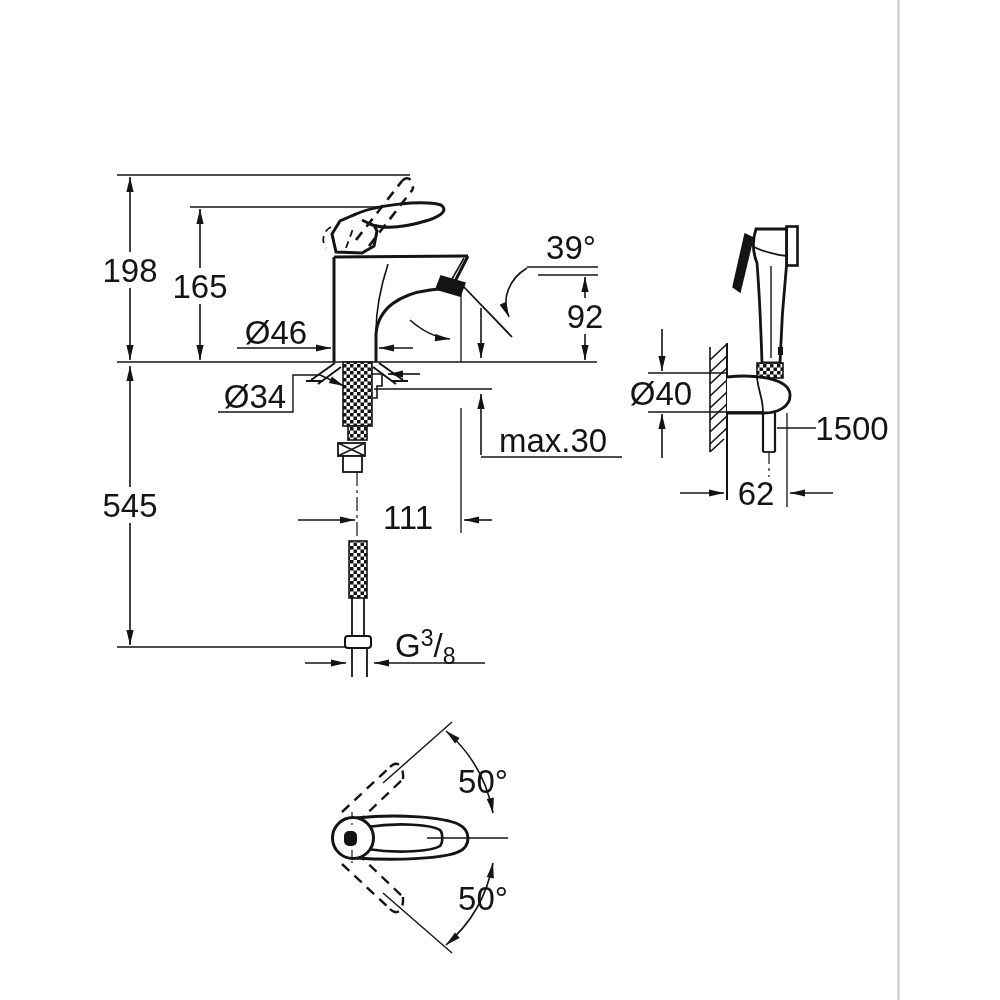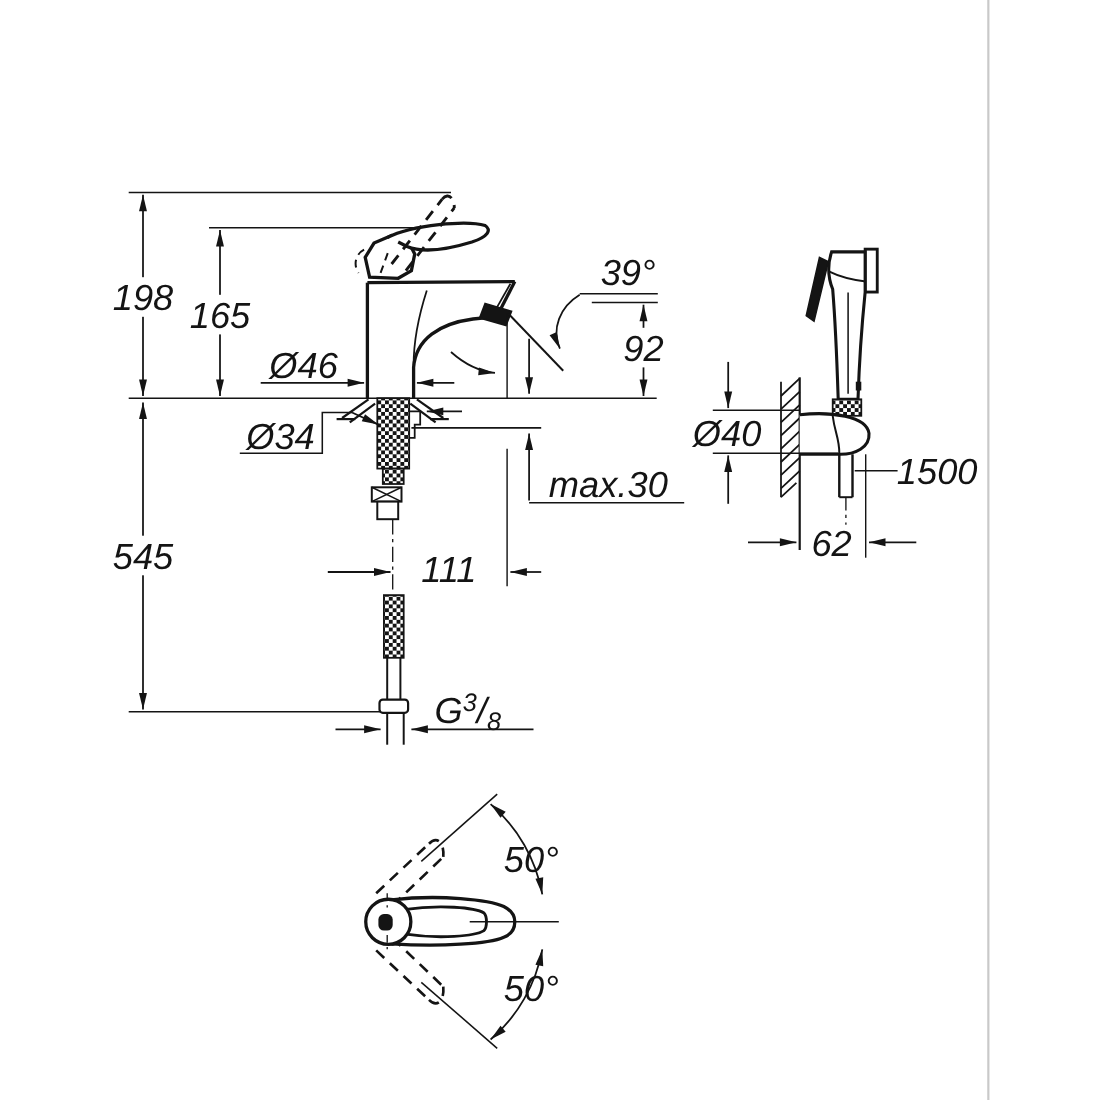--- a/index.html
+++ b/index.html
@@ -1,17 +1,17 @@
 <!DOCTYPE html>
 <html><head>
 <meta charset="utf-8">
 <style>
   html,body{margin:0;padding:0;background:#ffffff;}
   .stage{position:relative;width:1000px;height:1000px;background:#ffffff;overflow:hidden;
-         font-family:"Liberation Sans", sans-serif;font-style:italic;}
+         font-family:"Liberation Sans", sans-serif;}
   svg{position:absolute;left:0;top:0;}
   svg text{font-family:"Liberation Sans", sans-serif;fill:#141414;}
   .dimtxt{font-size:33px;}
   .sup{font-size:23px;}
 </style>
 </head>
 <body>
 
 <div class="stage">
 <svg width="1000" height="1000" viewBox="0 0 1000 1000">

